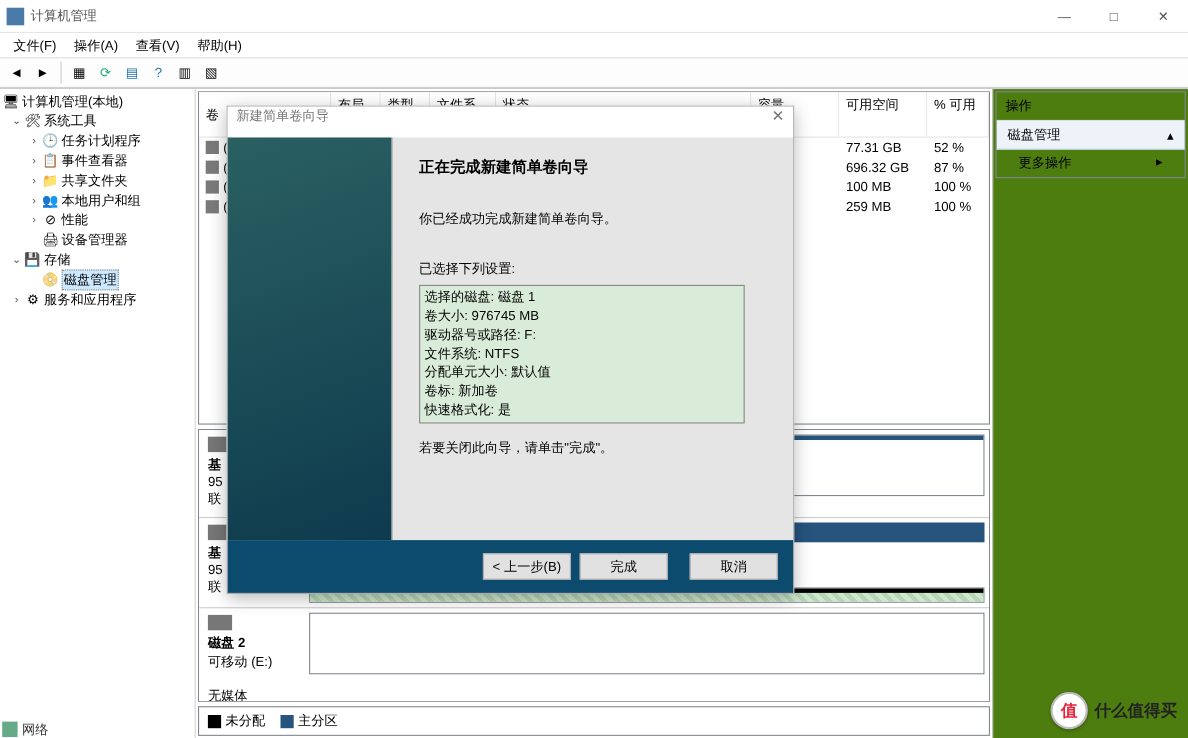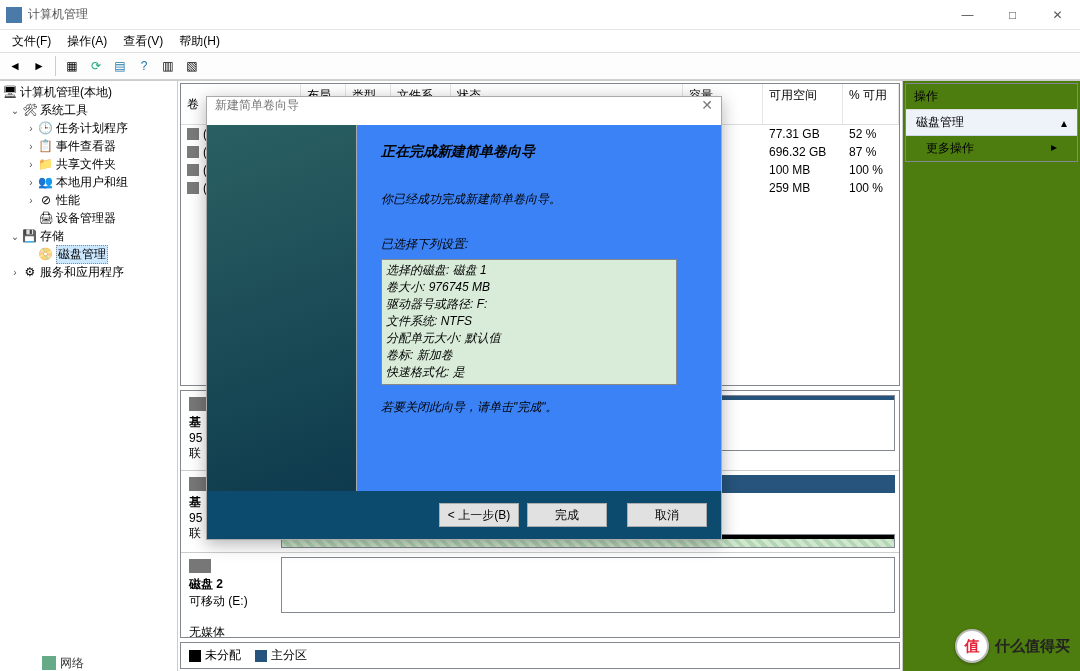--- a/index.html
+++ b/index.html
@@ -64,33 +64,33 @@
   .legend .sw { width:12px; height:12px; display:inline-block; margin-right:4px; vertical-align:middle; }
   .actions-pane .ap-box { border:1px solid #828790; margin:2px; }
   .actions-pane .ap-title { padding:4px 8px; border-bottom:1px solid #ddd; }
   .actions-pane .ap-sec { background:#eef3fa; padding:4px 10px; border-bottom:1px solid #c9d8ea; display:flex; justify-content:space-between; align-items:center; }
   .actions-pane .ap-item { padding:4px 20px; }
 
   
   .dialog { position: absolute; left: 206px; top: 96px; width: 516px; height: 444px; background: #fff; border: 1px solid #aaa; box-shadow: 0 4px 16px rgba(0,0,0,.3); display:flex; flex-direction:column; }
   .dlg-title { height: 28px; display:flex; align-items:flex-start; padding: 0 8px; color:#777; font-size:12px; background:#fff; }
   .dlg-title .x { margin-left:auto; color:#777; font-size:14px; }
-  .dlg-body { flex:1; display:flex; background:#3b82f6;font-style:italic; }
+  .dlg-body { flex:1; display:flex; background:#e5e5e5; }
   .dlg-side { width:150px; background: linear-gradient(160deg,#2a6062 0%,#0e3a4d 100%); border-right:1px solid #aaa; }
   .dlg-main { flex:1; padding: 18px 24px 8px 24px; font-size:12px; color:#000; }
   .dlg-main h2 { font-size:14px; font-weight:bold; margin:0 0 30px 0; }
   .dlg-summary { width: 296px; height: 126px; border:1px solid #888; background:#d9ecd9; padding:2px 4px; overflow-y:scroll; margin:6px 0 14px 0; font-size:12px; }
   .dlg-footer { height:48px; background:#0c4a6e; display:flex; align-items:center; justify-content:flex-end; gap:8px; padding:0 14px; }
   .dlg-footer button { width:80px; height:24px; background:#e1e1e1; border:1px solid #adadad; font-size:12px; }
 
   
   .watermark { position:absolute; right:10px; bottom:8px; display:flex; align-items:center; gap:6px; font-size:15px; font-weight:bold; color:#222; }
   .watermark .circ { width:34px; height:34px; border-radius:50%; background:#fff; border:2px solid #bbb; display:flex; align-items:center; justify-content:center; color:#e6243a; font-weight:bold; box-shadow:0 1px 3px rgba(0,0,0,.3); }
 
-  .status-strip { position:absolute; left:2px; bottom:0; height:16px; display:flex; align-items:center; gap:4px; font-size:12px; color:#333;margin-left:40px; }
+  .status-strip { position:absolute; left:2px; bottom:0; height:16px; display:flex; align-items:center; gap:4px; font-size:12px; color:#333; }
   .status-strip .ico { width:14px; height:14px; background:#6a8; }
 </style>
 </head>
 <body>
 
 <div class="titlebar">
   <div class="app-icon"></div>
   <div class="title">计算机管理</div>
   <div class="win-btn">—</div>
   <div class="win-btn">□</div>

